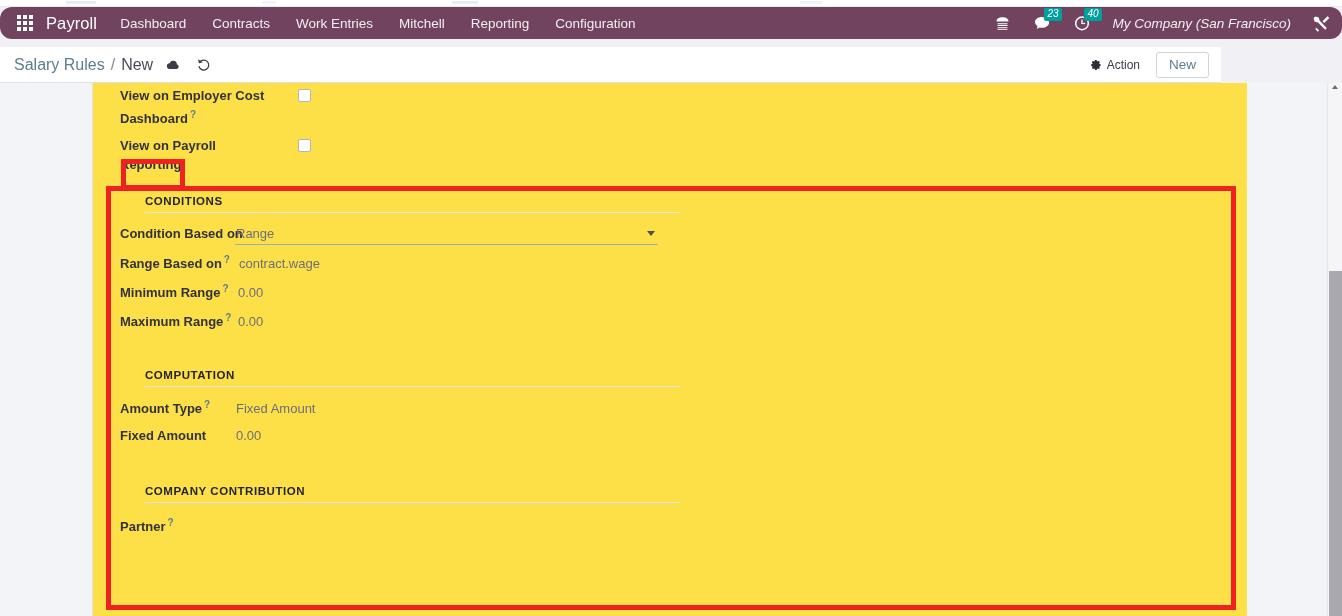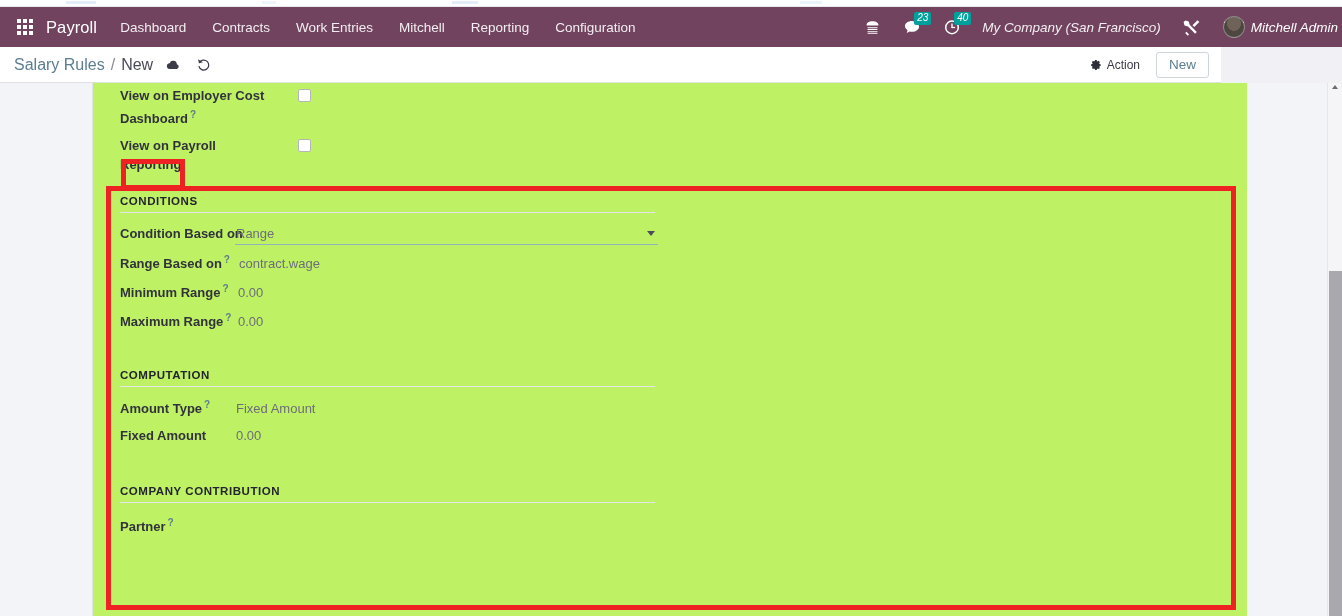--- a/index.html
+++ b/index.html
@@ -28,25 +28,26 @@
     border-bottom: 1px solid #e9e9ef;
   }
   .sliver-mark {
     position: absolute; top: 1px; height: 3px;
     background: #d8e7f5; opacity: .75;
   }
 
   
   .navbar {
     position: absolute; top: 7px; left: 0;
-    width: 1342px; height: 40px;
+    width: 1342px; height: 32px;
     background: #71435f;
     display: flex; align-items: center;
     color: #ffffff;
     padding-left: 8px;
+    border-radius: 12px;
   }
   .apps-btn {
     width: 34px; height: 32px;
     display: flex; align-items: center; justify-content: center;
     cursor: pointer;
   }
   .grid-icon {
     display: grid;
     grid-template-columns: repeat(3, 4px);
     grid-template-rows: repeat(3, 4px);
@@ -159,21 +160,21 @@
   }
   .left-gutter {
     position: absolute; top: 0; left: 0;
     width: 93px; height: 533px;
     background: #f3f4f8;
     border-right: 1px solid #e2e3ea;
   }
   .sheet {
     position: absolute; top: 0; left: 93px;
     width: 1154px; height: 533px;
-    background: #bef264;
+    background: #fde047;
   }
   .right-bg {
     position: absolute; top: 0; left: 1247px;
     width: 95px; height: 533px;
     background: #f3f4f8;
   }
 
   
   .top-fields { position: absolute; top: 0px; left: 27px; width: 330px; }
   .cb-row { display: flex; align-items: flex-start; padding-top: 3px; }
@@ -227,20 +228,21 @@
   .form-area { position: absolute; top: 112px; left: 27px; width: 560px; }
   .group { margin-bottom: 28px; }
   .group-title {
     font-size: 11.5px;
     font-weight: bold;
     letter-spacing: .55px;
     color: #24242e;
     padding-bottom: 5px;
     border-bottom: 1px solid #e4e4ea;
     width: 535px;
+    margin-left: 25px;
   }
   .field-row {
     display: flex; align-items: baseline;
     height: 29px;
   }
   .field-row.first { margin-top: 12px; }
   .field-label {
     width: 115px;
     font-size: 13px;
     font-weight: bold;
@@ -369,24 +371,20 @@
       <div class="company-name">My Company (San Francisco)</div>
 
       <div class="nav-icon-wrap">
         <svg width="19" height="19" viewBox="0 0 24 24">
           <path fill="#ffffff" d="M3.3 3.2l4.2 1.1 1.2 4.3 9 9.1-2.1 2.1-9-9.1L2.2 9.4 1 5.2z" transform="translate(1,0)"></path>
           <path fill="#ffffff" d="M19.6 2.9l2.3 2.3-6.4 6.3-2.3-2.2z"></path>
           <path fill="#ffffff" d="M5.6 17.4l3.3 3.3-1.6 1.6-3.3-3.3z"></path>
         </svg>
       </div>
 
-      <div class="nav-icon-wrap" style="padding-right:2px;">
-        <span class="avatar"></span>
-        <span class="user-name">Mitchell Admin</span>
-      </div>
     </div>
   </div>
 
   <div class="control-panel">
     <div class="breadcrumb">
       <span class="bc-parent">Salary Rules</span>
       <span class="bc-sep">/</span>
       <span class="bc-current">New</span>
     </div>
 

